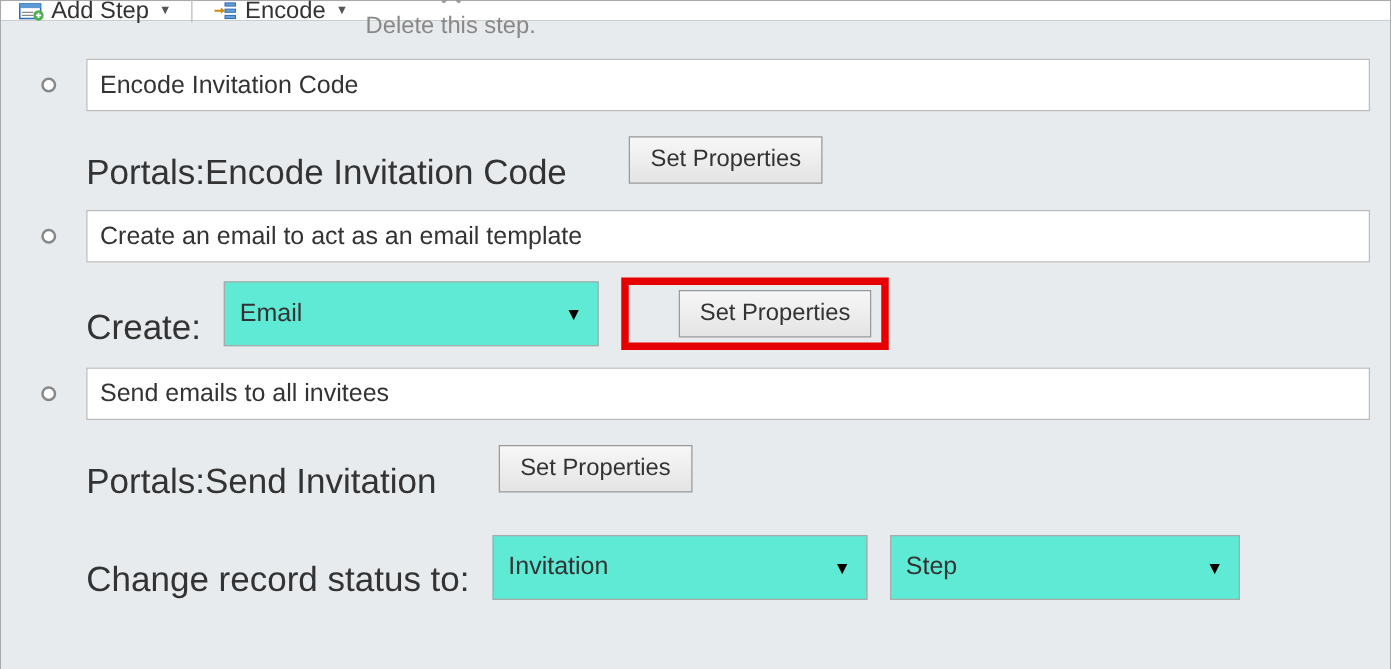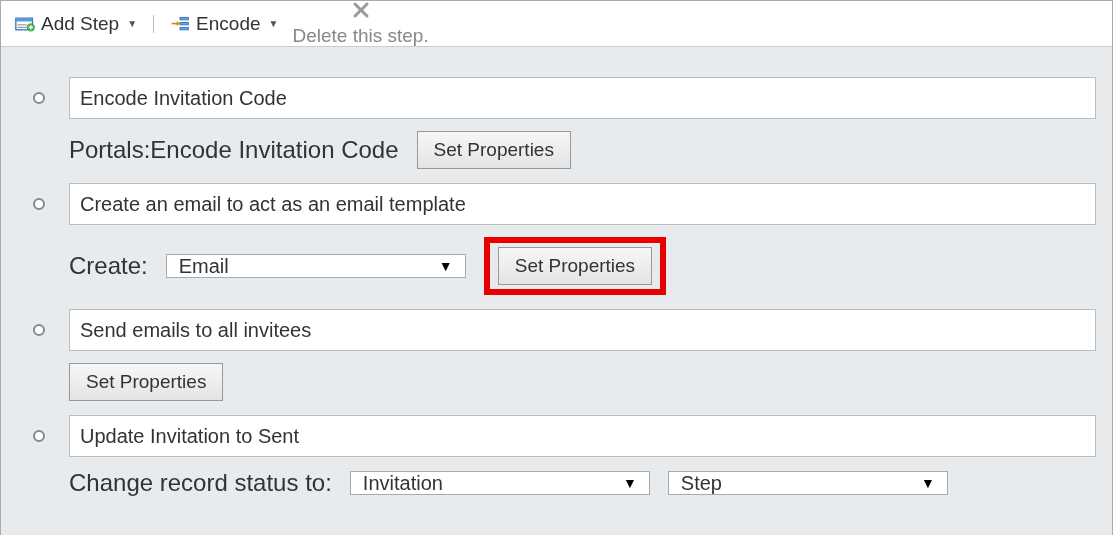--- a/index.html
+++ b/index.html
@@ -15,21 +15,21 @@
       width: 1113px;
     }
     
     .toolbar {
       display: flex;
       align-items: center;
       padding: 4px 10px;
       background: #fff;
       border-bottom: 1px solid #ccc;
       gap: 6px;
-      height: 46px;
+      height: 16px;
     }
     .toolbar .btn {
       display: inline-flex;
       align-items: center;
       gap: 6px;
       cursor: pointer;
       padding: 2px 4px;
       color: #333;
     }
     .toolbar .sep {
@@ -73,38 +73,39 @@
       font-family: inherit;
       color: #333;
       margin-right: 8px;
     }
     .detail-row {
       display: flex;
       align-items: center;
       padding: 12px 8px 14px 68px;
       gap: 18px;
     }
-    .label-text { font-size: 24px; color: #333; white-space: nowrap; }
+    .label-text { font-size: 28px; color: #333; white-space: nowrap; margin-top: 21px; }
     .btn-prop {
       height: 38px;
       padding: 4px 16px;
       font-size: 19px;
       font-family: inherit;
       color: #333;
       background: linear-gradient(#f7f7f7, #e4e4e4);
       border: 1px solid #999;
       cursor: pointer;
+      margin-left: 32px;
     }
     .select-box {
       position: relative;
       display: inline-flex;
       align-items: center;
-      background: #ffffff;
+      background: #5eead4;
       border: 1px solid #aaa;
-      height: 24px;
+      height: 52px;
       padding: 4px 38px 4px 12px;
       font-size: 20px;
       cursor: pointer;
     }
     .select-box .caret-big {
       position: absolute;
       right: 12px;
       top: 50%;
       transform: translateY(-50%);
       font-size: 14px;
@@ -191,29 +192,24 @@
       </span>
     </div>
 
     <div class="step-row">
       <div class="bullet-cell">
           <div class="bullet"></div>
         </div>
       <input class="title-input" value="Send emails to all invitees" style="">
     </div>
     <div class="detail-row">
+      <span class="label-text">Portals:Send Invitation</span>
       <button class="btn-prop">Set Properties</button>
     </div>
 
-    <div class="step-row">
-      <div class="bullet-cell">
-          <div class="bullet"></div>
-        </div>
-      <input class="title-input" value="Update Invitation to Sent" style="">
-    </div>
     <div class="detail-row">
       <span class="label-text">Change record status to:</span>
       <div class="select-box sel-wide">
         <span>Invitation</span>
         <span class="caret-big">▼</span>
       </div>
       <div class="select-box sel-med">
         <span>Step</span>
         <span class="caret-big">▼</span>
       </div>

